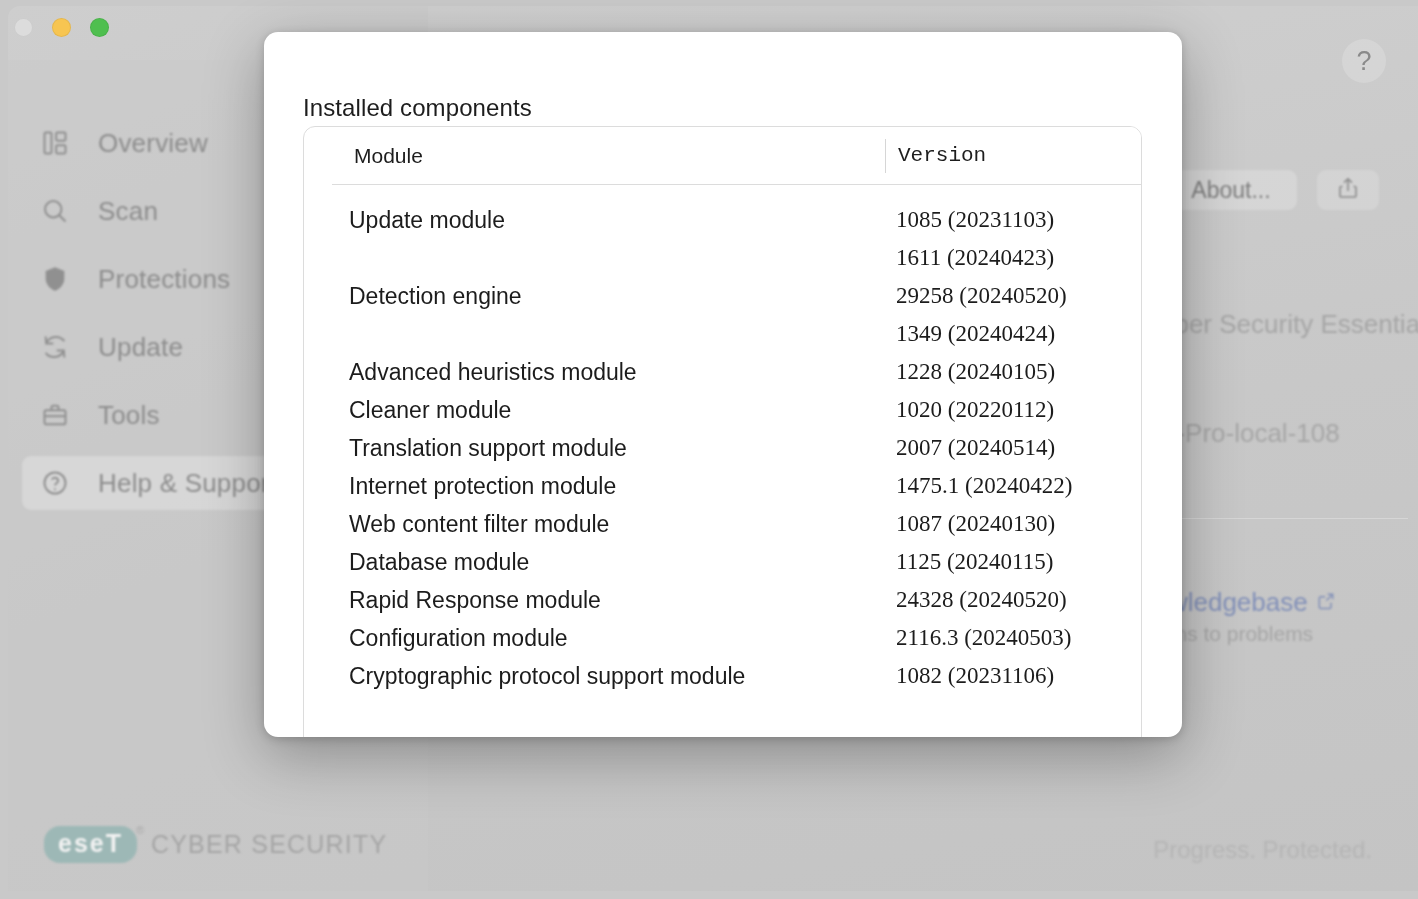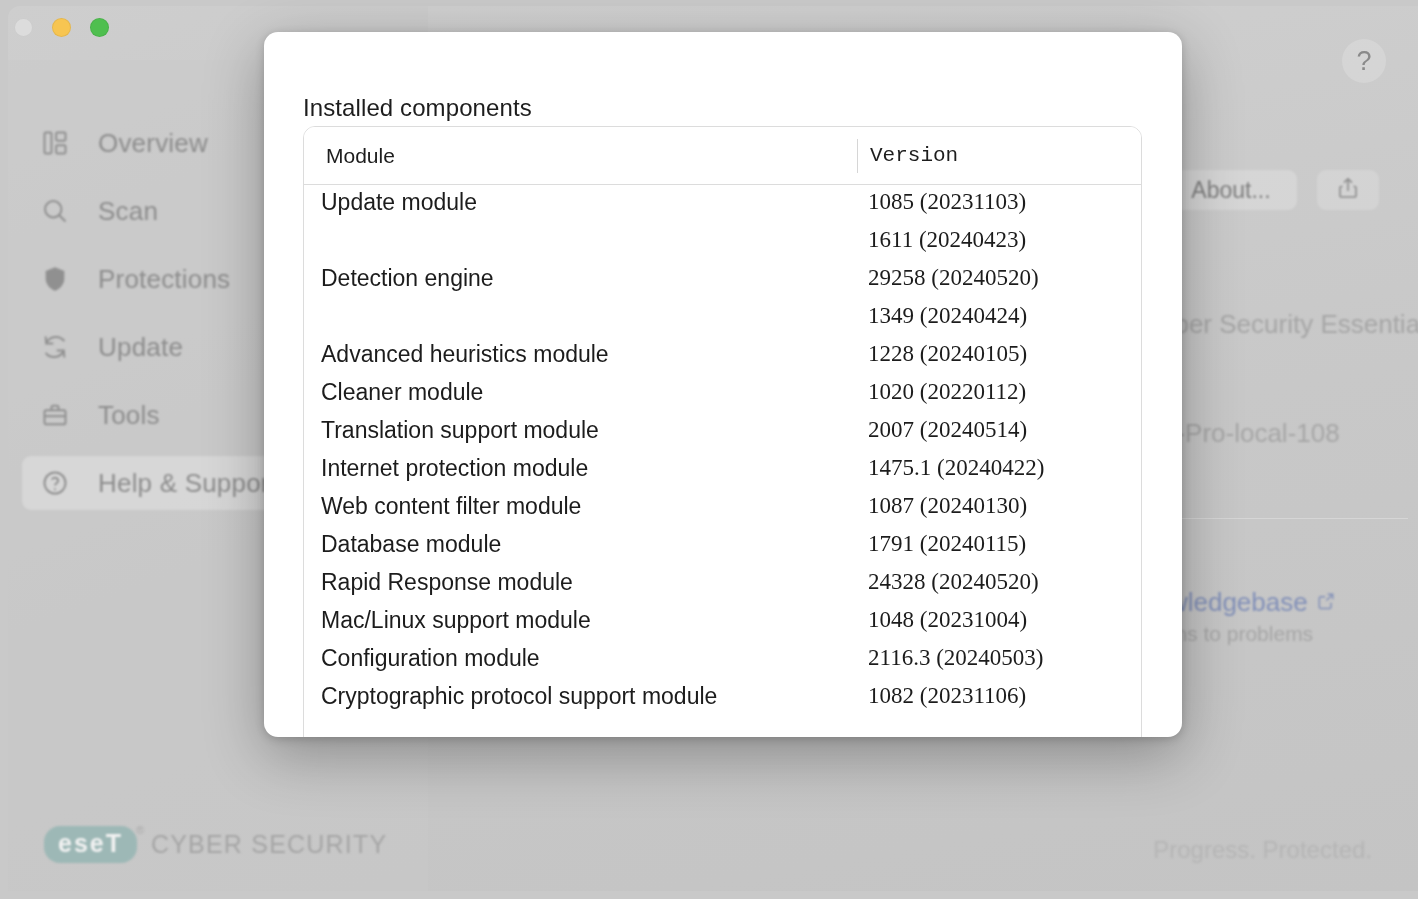--- a/index.html
+++ b/index.html
@@ -201,20 +201,21 @@
   }
   #components-table {
     position: absolute;
     left: 39px; top: 94px;
     width: 839px; height: 636px;
     border: 1px solid #dcdcdc;
     box-sizing: border-box;
     background: #fff;
     border-radius: 12px;
     overflow: hidden;
+    padding-left: 28px;
   }
   #table-header {
     position: relative;
     height: 57px;
     border-bottom: 1px solid #dcdcdc;
     background: #fff;
   }
   #table-header .th {
     position: absolute;
     top: 17px;
@@ -233,21 +234,21 @@
     position: relative;
     padding-top: 4px;
   }
   .table-row {
     position: relative;
     height: 38px;
     display: block;
   }
   .cell {
     position: absolute;
-    top: 0;
+    top: 18px;
     font-size: 23px;
     color: #1c1c1c;
     white-space: nowrap;
   }
   .cell-module  { left: 17px; }
   .cell-version { left: 564px; font-family: Liberation Serif, serif; }
 
   #ok-button {
     position: absolute;
     left: 751px; top: 753px;
@@ -423,31 +424,27 @@
         <div class="table-row">
           <span class="cell cell-module">Internet protection module</span>
           <span class="cell cell-version">1475.1 (20240422)</span>
         </div>
         <div class="table-row">
           <span class="cell cell-module">Web content filter module</span>
           <span class="cell cell-version">1087 (20240130)</span>
         </div>
         <div class="table-row">
           <span class="cell cell-module">Database module</span>
-          <span class="cell cell-version">1791 (20240115)</span>
+          <span class="cell cell-version">1125 (20240115)</span>
         </div>
         <div class="table-row">
           <span class="cell cell-module">Rapid Response module</span>
           <span class="cell cell-version">24328 (20240520)</span>
         </div>
         <div class="table-row">
-          <span class="cell cell-module">Mac/Linux support module</span>
-          <span class="cell cell-version">1048 (20231004)</span>
-        </div>
-        <div class="table-row">
           <span class="cell cell-module">Configuration module</span>
           <span class="cell cell-version">2116.3 (20240503)</span>
         </div>
         <div class="table-row">
           <span class="cell cell-module">Cryptographic protocol support module</span>
           <span class="cell cell-version">1082 (20231106)</span>
         </div>
       </div>
   </div>
 

